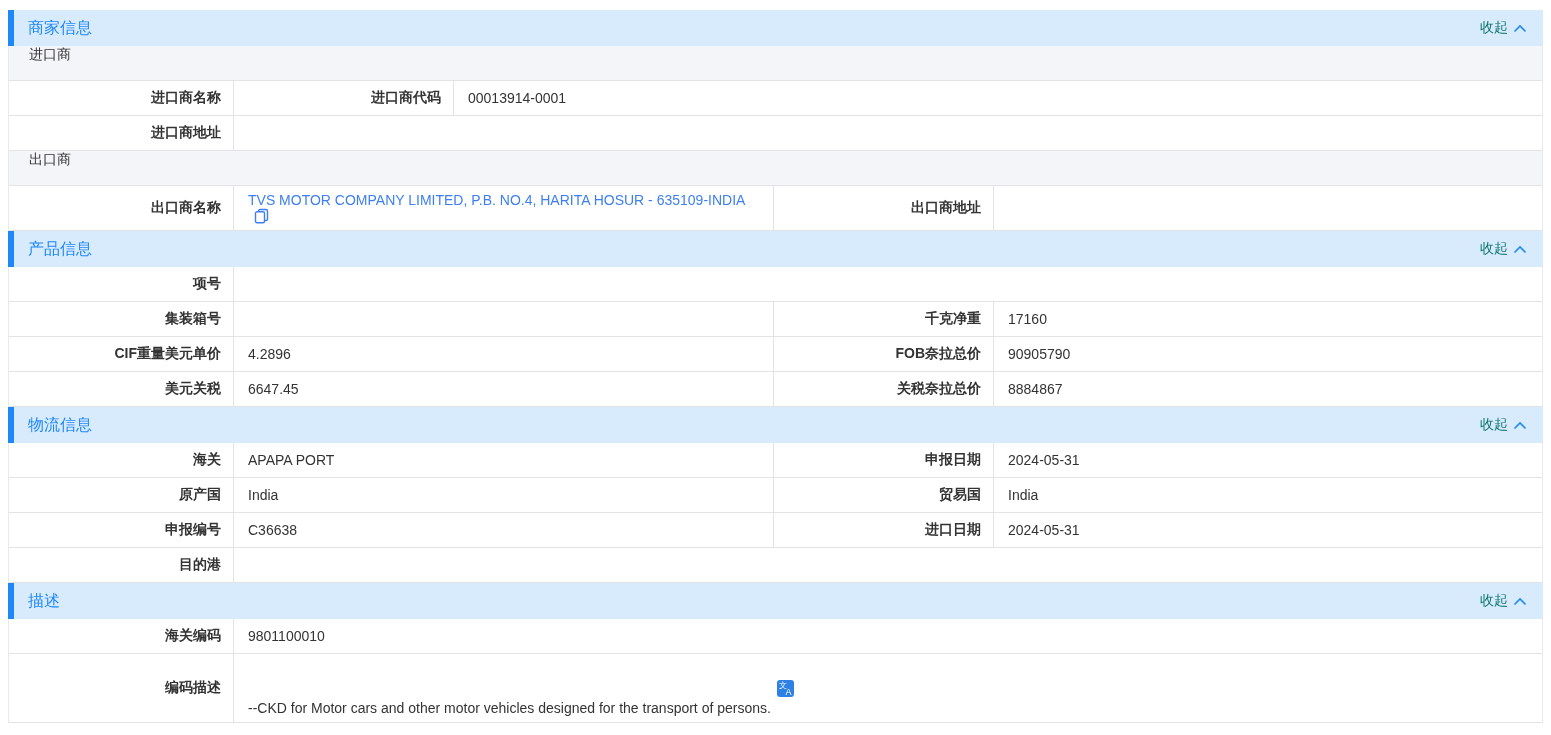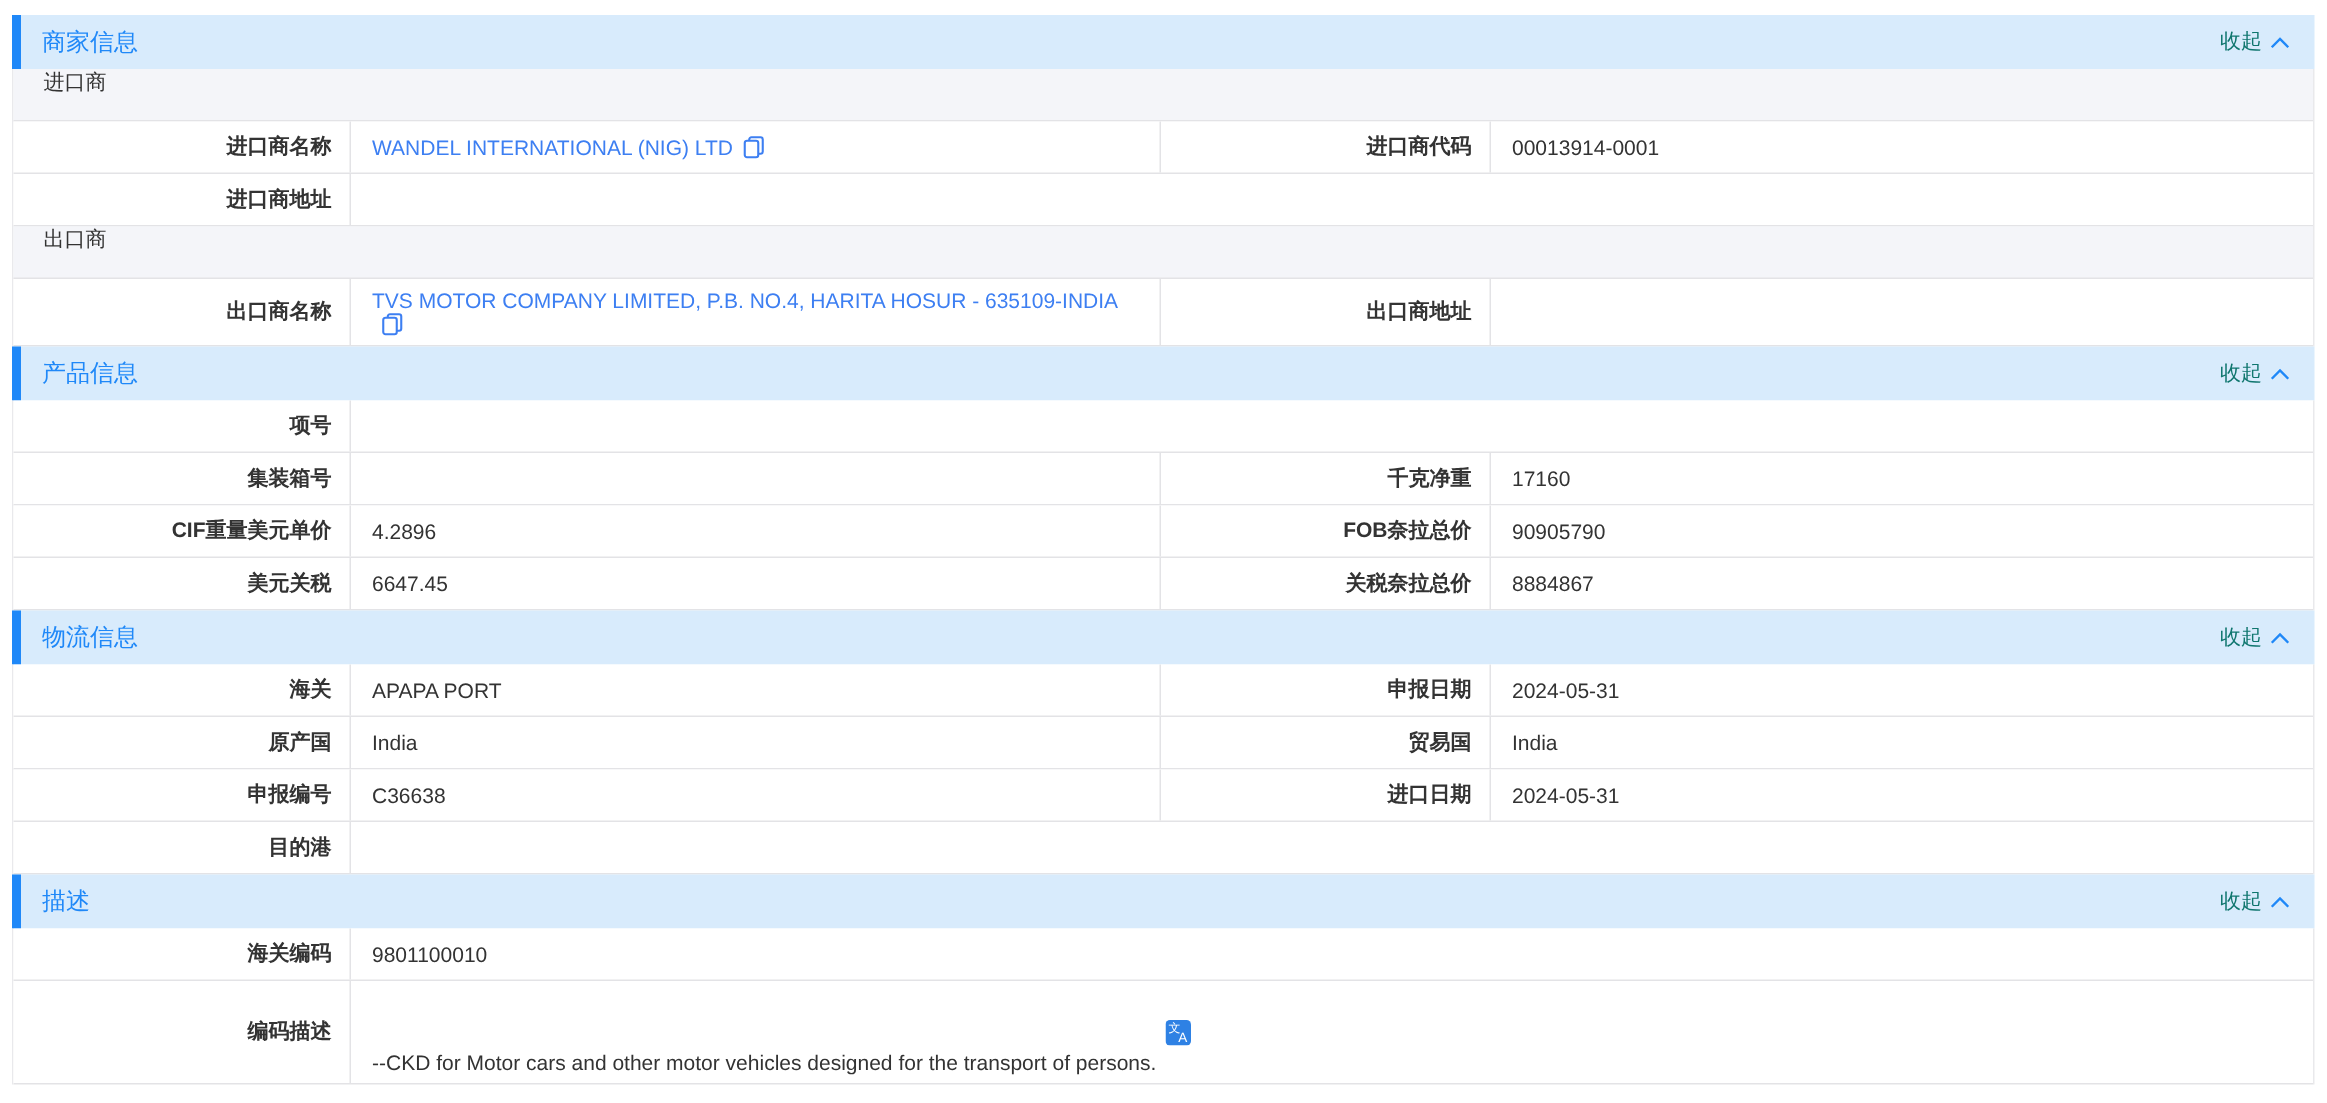--- a/index.html
+++ b/index.html
@@ -71,28 +71,20 @@
             <polyline points="1.5,7.5 7,2 12.5,7.5" fill="none" stroke="#1f88f8" stroke-width="1.6"></polyline>
           </svg>
       </span>
     </div>
     <div class="sec-body">
       <div class="row sub">
         <span>进口商</span>
       </div>
       <div class="row">
         <div class="cell lab lab1">进口商名称</div>
-        <div class="cell val val1">
-          <span class="link">
-            <span class="txt">WANDEL INTERNATIONAL (NIG) LTD</span><svg class="icon-copy" width="15" height="16" viewBox="0 0 15 16">
-                <rect x="4.5" y="1.5" width="9" height="11" rx="1.5" fill="none" stroke="currentColor" stroke-width="1.4"></rect>
-                <rect x="1.5" y="3.8" width="9" height="11" rx="1.5" fill="#ffffff" stroke="currentColor" stroke-width="1.4"></rect>
-              </svg>
-          </span>
-        </div>
         <div class="cell lab lab2">进口商代码</div>
         <div class="cell val val2">00013914-0001</div>
       </div>
       <div class="row">
         <div class="cell lab lab1">进口商地址</div>
         <div class="cell val valfull"></div>
       </div>
       <div class="row sub">
         <span>出口商</span>
       </div>

